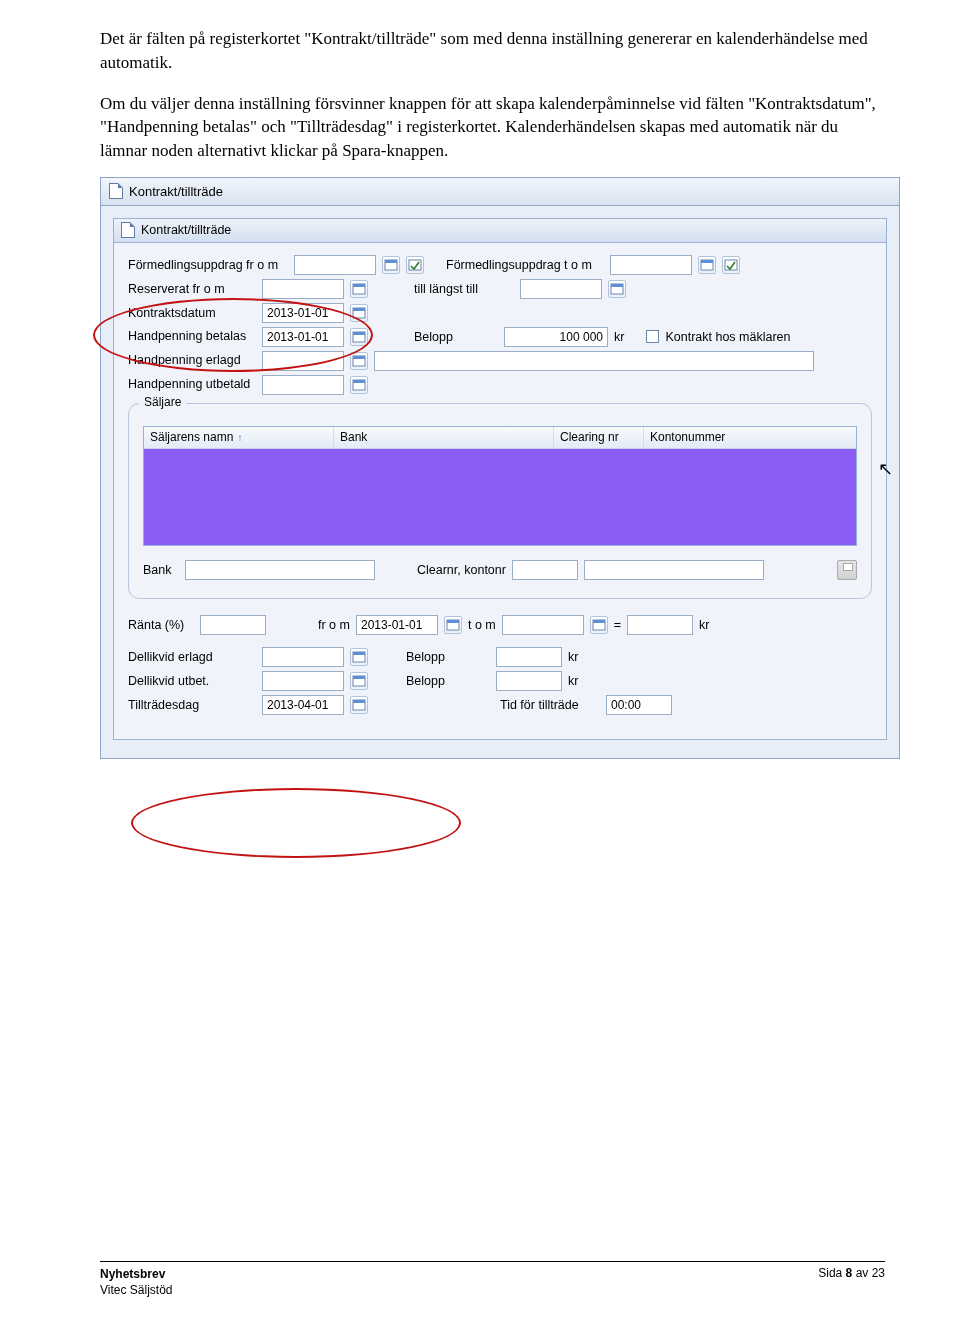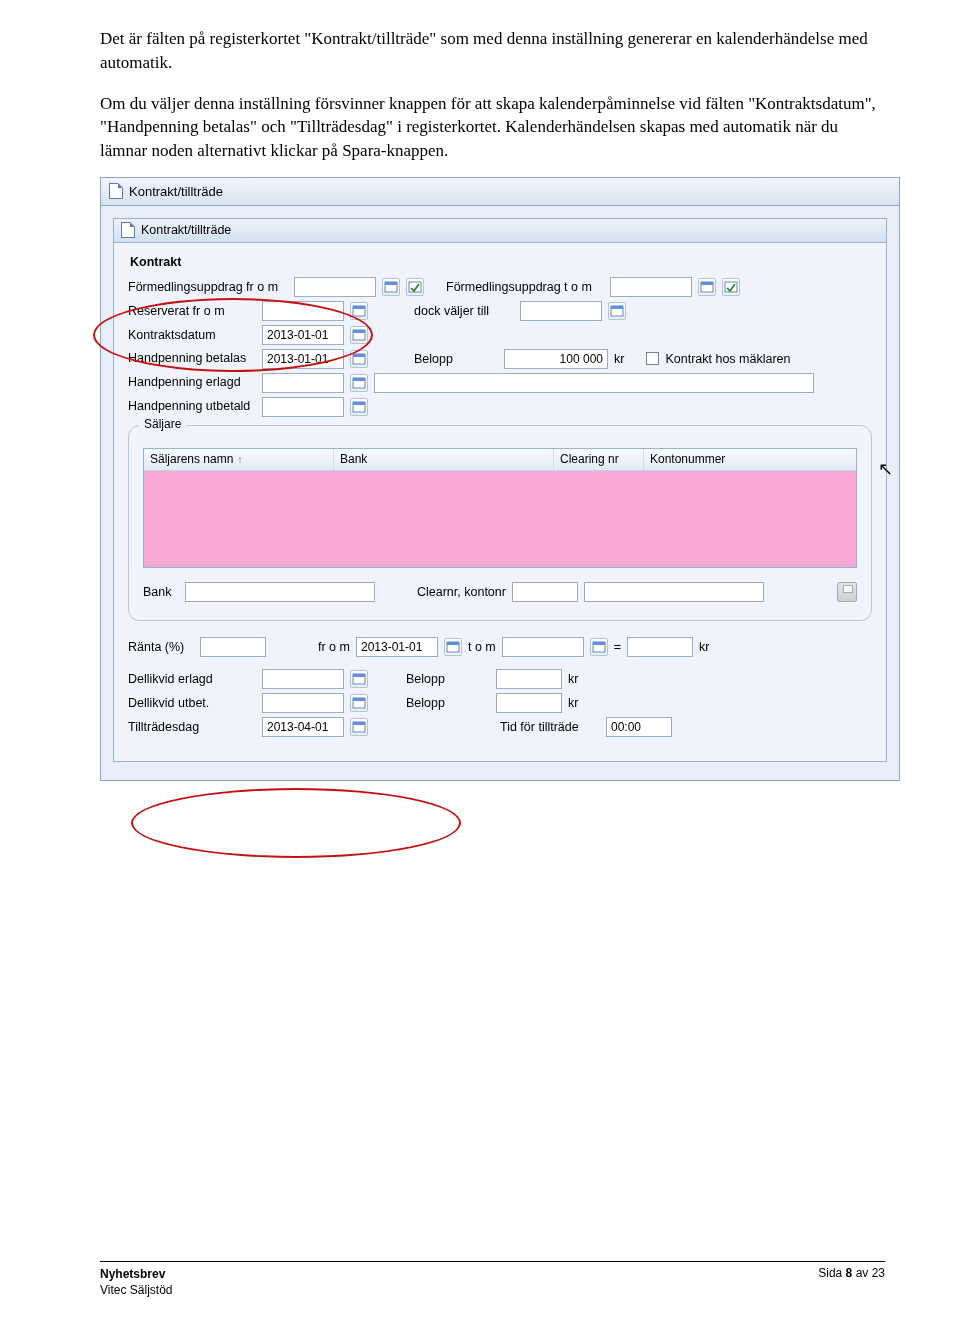--- a/index.html
+++ b/index.html
@@ -109,21 +109,21 @@
     background: #fff;
     display: inline-block;
     position: relative;
   }
   .chk.checked::after {
     content: "✓"; position: absolute;
     left: 0; top: -4px; font-size: 12px; color: #2a5d2a;
   }
   .grid {
     border: 1px solid #9ab2d4;
-    background: #f9a8d4;
+    background: #8b5cf6;
     height: 120px;
     display: flex; flex-direction: column;
   }
   .grid-head {
     display: flex;
     background: linear-gradient(#f7fafd,#e4ebf5);
     border-bottom: 1px solid #c5d2e4;
     height: 22px;
     font-size: 12px;
   }
@@ -180,21 +180,20 @@
     <span>Kontrakt/tillträde</span>
   </div>
 
   <div class="form-wrap">
     <div class="sub-title-bar">
       <span class="doc-icon"></span>
       <span>Kontrakt/tillträde</span>
     </div>
 
     <div class="form-inner">
-      <div class="section-title">Kontrakt</div>
 
       <div class="row">
         <span class="lbl" style="width:160px">Förmedlingsuppdrag fr o m</span>
         <input class="inp date" style="">
         <span class="icb">
             <svg width="14" height="14">
               <rect x="1" y="2" width="12" height="10" fill="#fff" stroke="#6a86b0"></rect>
               <rect x="1" y="2" width="12" height="3" fill="#5e90d8"></rect>
             </svg>
           </span>
@@ -224,21 +223,21 @@
       <div class="row">
         <span class="lbl w1">Reserverat fr o m</span>
         <input class="inp date" style="">
         <span class="icb">
             <svg width="14" height="14">
               <rect x="1" y="2" width="12" height="10" fill="#fff" stroke="#6a86b0"></rect>
               <rect x="1" y="2" width="12" height="3" fill="#5e90d8"></rect>
             </svg>
           </span>
         <span style="width:34px"></span>
-        <span class="lbl" style="width:100px">dock väljer till</span>
+        <span class="lbl" style="width:100px">till längst till</span>
         <input class="inp date" style="">
         <span class="icb">
             <svg width="14" height="14">
               <rect x="1" y="2" width="12" height="10" fill="#fff" stroke="#6a86b0"></rect>
               <rect x="1" y="2" width="12" height="3" fill="#5e90d8"></rect>
             </svg>
           </span>
       </div>
 
       <div class="row">

